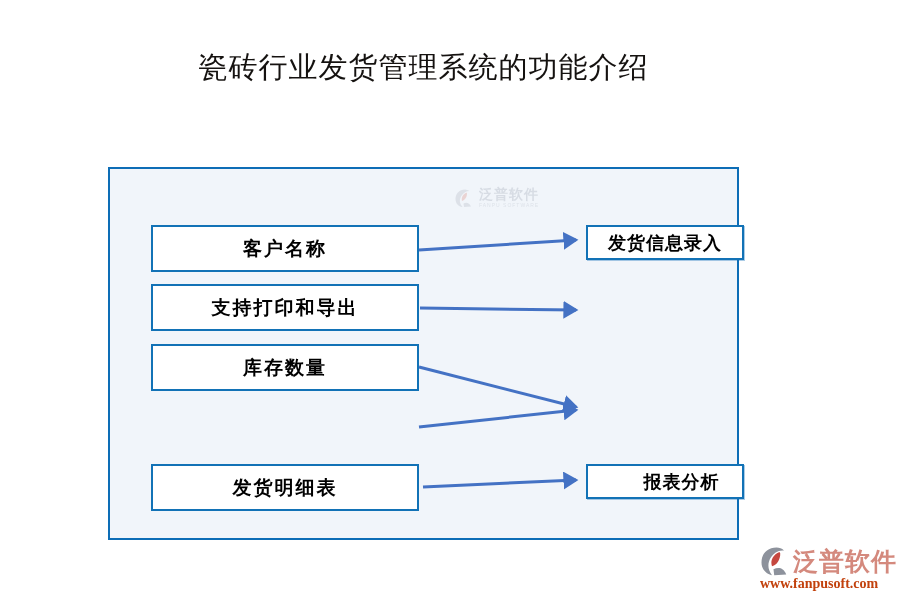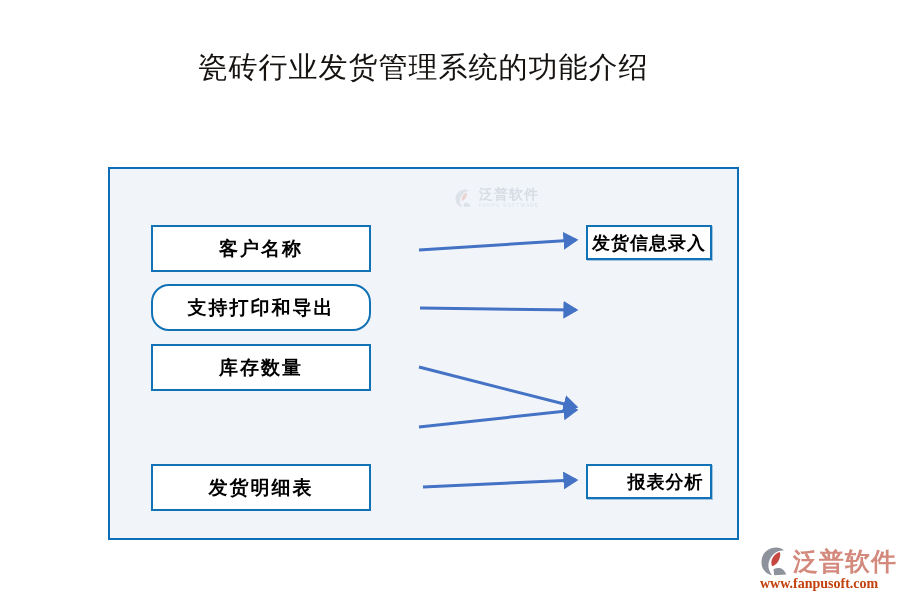--- a/index.html
+++ b/index.html
@@ -37,26 +37,26 @@
   .node {
     position: absolute;
     background: #ffffff;
     border: 2px solid #1272b6;
     display: flex;
     align-items: center;
     justify-content: center;
     font-weight: bold;
     color: #000000;
   }
-  .node-left  { left: 41px;  width: 220px; height: 47px; font-size: 19px; letter-spacing: 2px; }
-  .node-right { left: 476px; width: 126px; height: 35px; font-size: 18px; letter-spacing: 1px;
+  .node-left  { left: 41px;  width: 268px; height: 47px; font-size: 19px; letter-spacing: 2px; }
+  .node-right { left: 476px; width: 158px; height: 35px; font-size: 18px; letter-spacing: 1px;
                 box-shadow: 1px 1px 0 rgba(13,109,182,0.35); }
 
   .node-left.n0 { top: 56px;  }
-  .node-left.n1 { top: 115px; border-radius: 18px; }
+  .node-left.n1 { top: 115px; }
   .node-left.n2 { top: 175px; }
   .node-left.n3 { top: 235px; }
   .node-left.n4 { top: 295px; }
 
   .node-right.n0 { top: 56px;  }
   .node-right.n1 { top: 125px; }
   .node-right.n2 { top: 223px; }
   .node-right.n3 { top: 295px; padding-left: 33px; }
 
   .arrow-layer {

